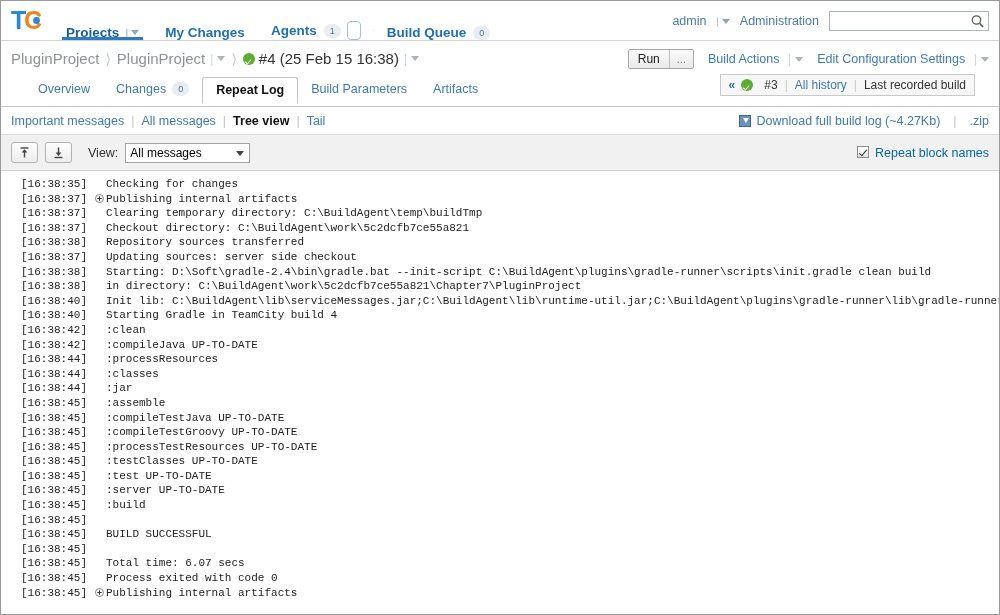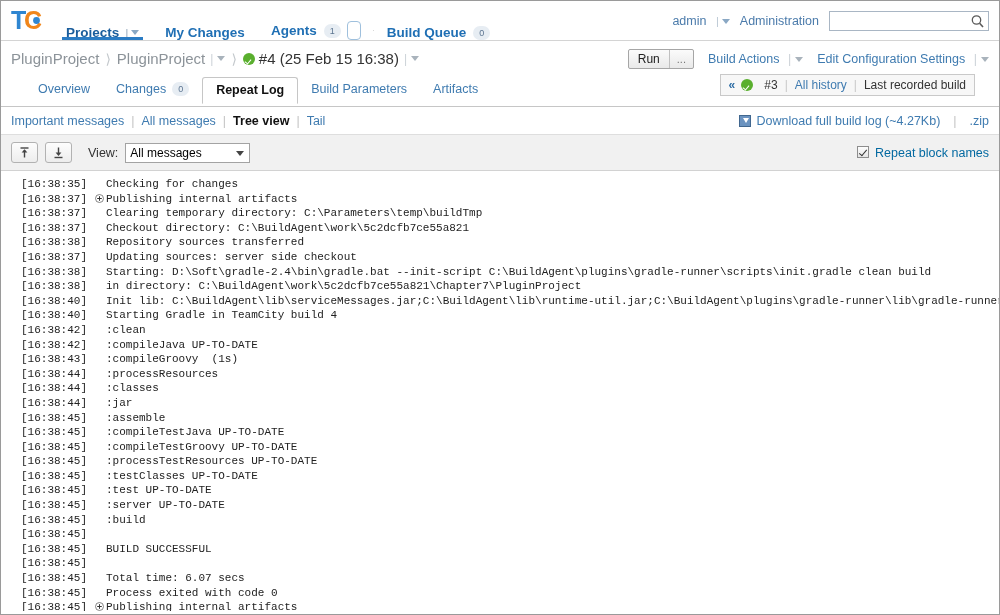--- a/index.html
+++ b/index.html
@@ -480,31 +480,30 @@
   </div>
 
   <div class="logpane">
     <div id="loglines">
         <div class="logline"><span class="ts">[16:38:35]</span><span class="expander"></span><span class="msg">Checking for changes</span></div>
         <div class="logline"><span class="ts">[16:38:37]</span><span class="expander"><svg width="9" height="9" viewBox="0 0 9 9">
               <circle cx="4.5" cy="4.5" r="4" fill="#fff" stroke="#777" stroke-width="0.9"></circle>
               <line x1="2.2" y1="4.5" x2="6.8" y2="4.5" stroke="#333" stroke-width="1"></line>
               <line x1="4.5" y1="2.2" x2="4.5" y2="6.8" stroke="#333" stroke-width="1"></line>
             </svg></span><span class="msg">Publishing internal artifacts</span></div>
-        <div class="logline"><span class="ts">[16:38:37]</span><span class="expander"></span><span class="msg">Clearing temporary directory: C:\Parameters\temp\buildTmp</span></div>
+        <div class="logline"><span class="ts">[16:38:37]</span><span class="expander"></span><span class="msg">Clearing temporary directory: C:\BuildAgent\temp\buildTmp</span></div>
         <div class="logline"><span class="ts">[16:38:37]</span><span class="expander"></span><span class="msg">Checkout directory: C:\BuildAgent\work\5c2dcfb7ce55a821</span></div>
         <div class="logline"><span class="ts">[16:38:38]</span><span class="expander"></span><span class="msg">Repository sources transferred</span></div>
         <div class="logline"><span class="ts">[16:38:37]</span><span class="expander"></span><span class="msg">Updating sources: server side checkout</span></div>
         <div class="logline"><span class="ts">[16:38:38]</span><span class="expander"></span><span class="msg">Starting: D:\Soft\gradle-2.4\bin\gradle.bat --init-script C:\BuildAgent\plugins\gradle-runner\scripts\init.gradle clean build</span></div>
         <div class="logline"><span class="ts">[16:38:38]</span><span class="expander"></span><span class="msg">in directory: C:\BuildAgent\work\5c2dcfb7ce55a821\Chapter7\PluginProject</span></div>
         <div class="logline"><span class="ts">[16:38:40]</span><span class="expander"></span><span class="msg">Init lib: C:\BuildAgent\lib\serviceMessages.jar;C:\BuildAgent\lib\runtime-util.jar;C:\BuildAgent\plugins\gradle-runner\lib\gradle-runner-common.jar</span></div>
         <div class="logline"><span class="ts">[16:38:40]</span><span class="expander"></span><span class="msg">Starting Gradle in TeamCity build 4</span></div>
         <div class="logline"><span class="ts">[16:38:42]</span><span class="expander"></span><span class="msg">:clean</span></div>
         <div class="logline"><span class="ts">[16:38:42]</span><span class="expander"></span><span class="msg">:compileJava UP-TO-DATE</span></div>
-        <div class="logline"><span class="ts">[16:38:43]</span><span class="expander"></span><span class="msg">:compileGroovy  (1s)</span></div>
         <div class="logline"><span class="ts">[16:38:44]</span><span class="expander"></span><span class="msg">:processResources</span></div>
         <div class="logline"><span class="ts">[16:38:44]</span><span class="expander"></span><span class="msg">:classes</span></div>
         <div class="logline"><span class="ts">[16:38:44]</span><span class="expander"></span><span class="msg">:jar</span></div>
         <div class="logline"><span class="ts">[16:38:45]</span><span class="expander"></span><span class="msg">:assemble</span></div>
         <div class="logline"><span class="ts">[16:38:45]</span><span class="expander"></span><span class="msg">:compileTestJava UP-TO-DATE</span></div>
         <div class="logline"><span class="ts">[16:38:45]</span><span class="expander"></span><span class="msg">:compileTestGroovy UP-TO-DATE</span></div>
         <div class="logline"><span class="ts">[16:38:45]</span><span class="expander"></span><span class="msg">:processTestResources UP-TO-DATE</span></div>
         <div class="logline"><span class="ts">[16:38:45]</span><span class="expander"></span><span class="msg">:testClasses UP-TO-DATE</span></div>
         <div class="logline"><span class="ts">[16:38:45]</span><span class="expander"></span><span class="msg">:test UP-TO-DATE</span></div>
         <div class="logline"><span class="ts">[16:38:45]</span><span class="expander"></span><span class="msg">:server UP-TO-DATE</span></div>

